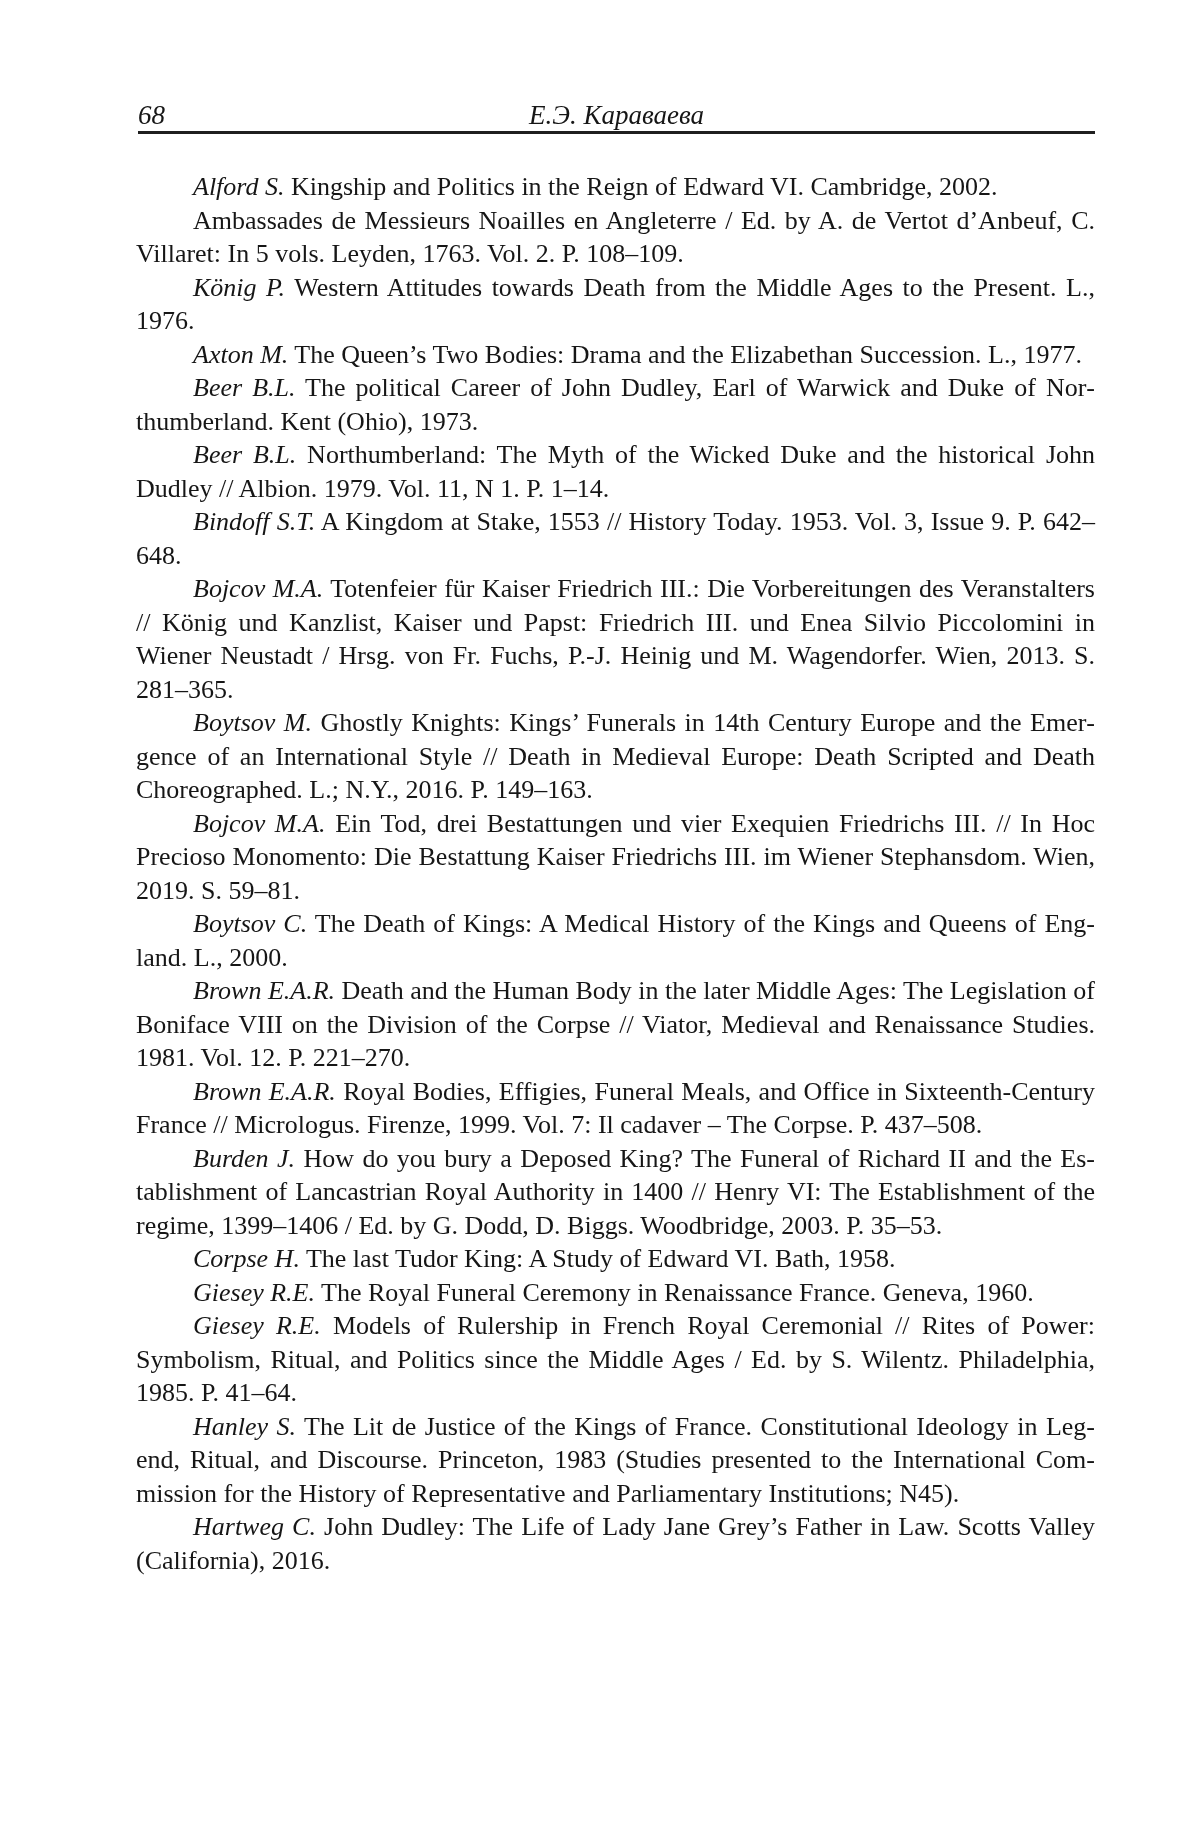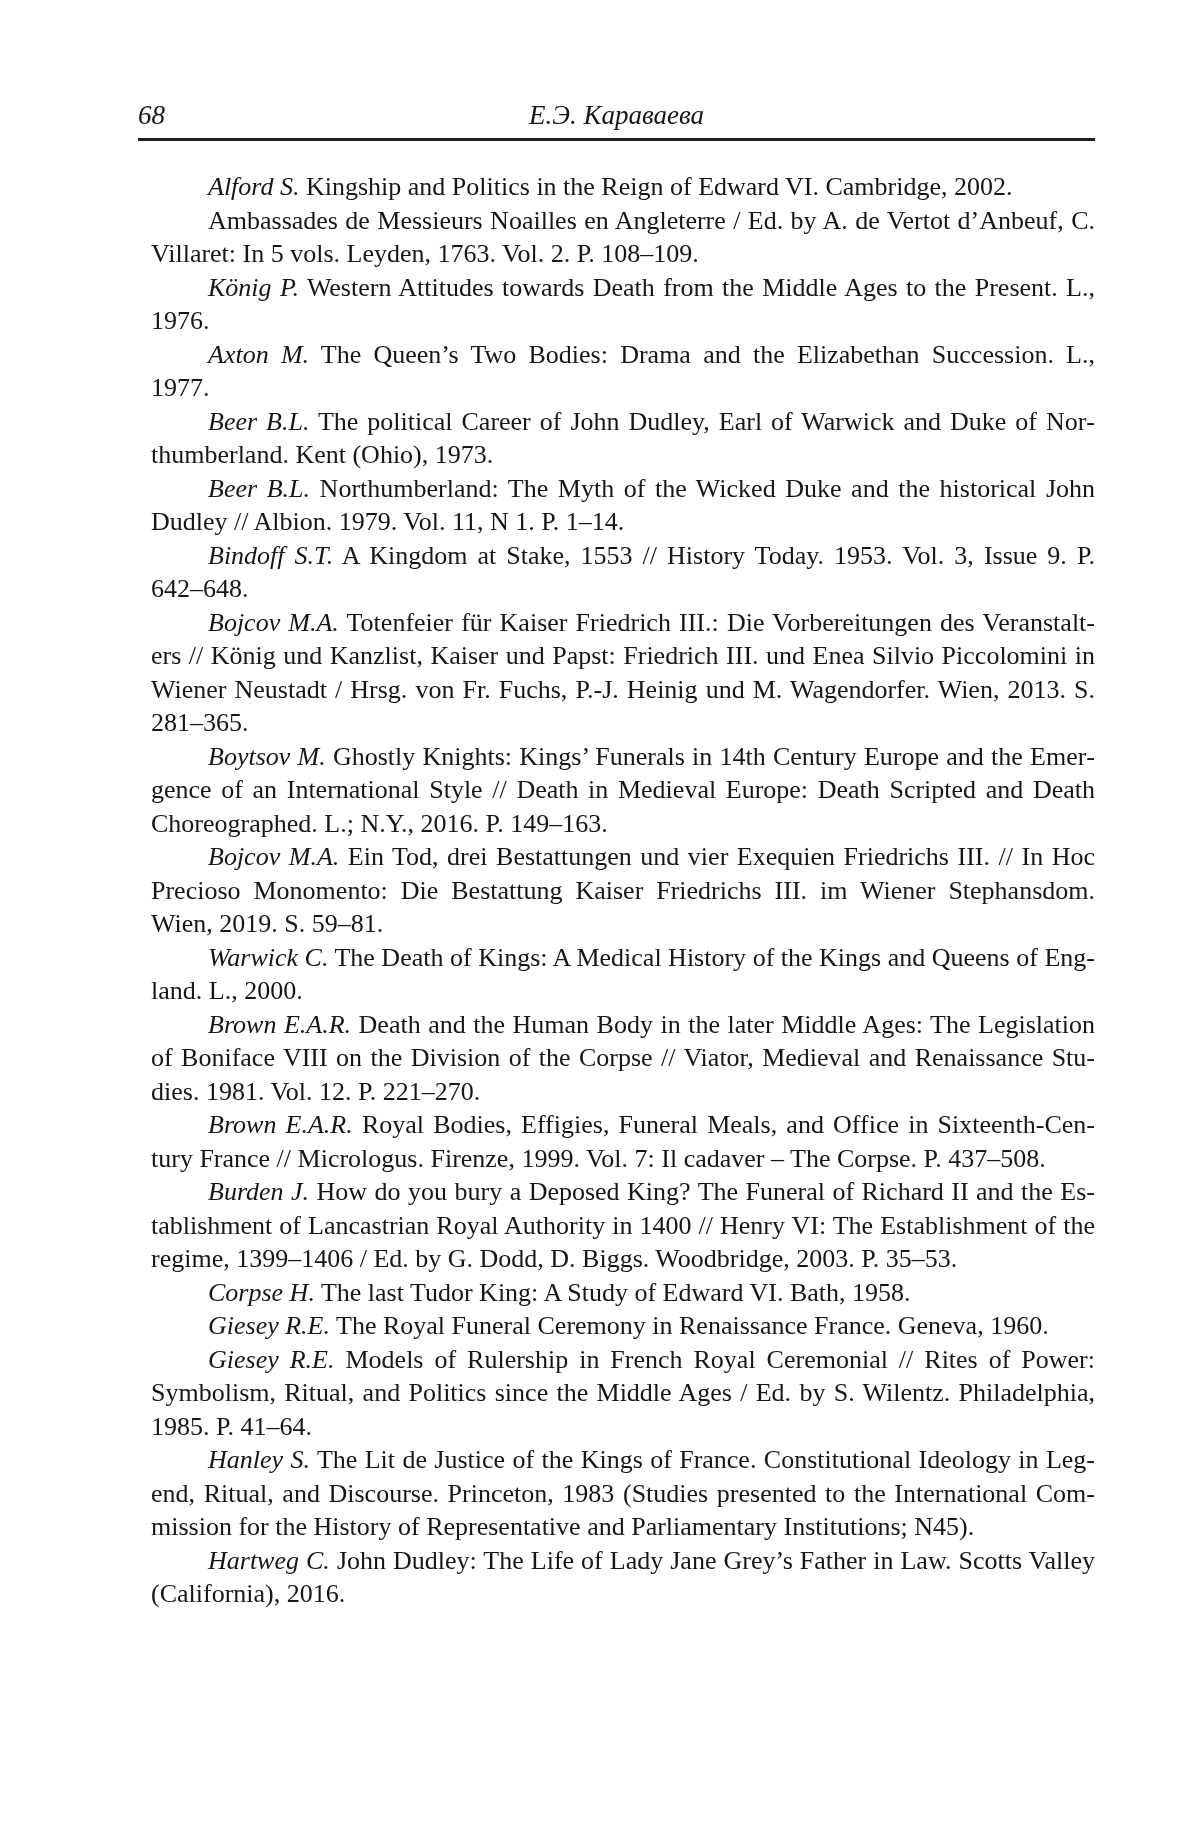--- a/index.html
+++ b/index.html
@@ -14,32 +14,31 @@
   }
   .running-head {
     position: absolute;
     left: 138px;
     right: 105px;
     top: 100px;
     font-style: italic;
     font-size: 27px;
     line-height: 31px;
     text-align: center;
-    padding-bottom: 7px;
     border-bottom: 3px solid #1f1f1f;
   }
   .pagenum {
     position: absolute;
     left: 0;
     top: 0;
     font-style: italic;
   }
   .bib {
     position: absolute;
-    left: 151px;
+    left: 136px;
     right: 105px;
     top: 170px;
   }
   .entry {
     margin: 0;
     font-size: 26px;
     line-height: 33.5px;
     text-align: justify;
     text-indent: 57px;
     hyphens: manual;
@@ -60,21 +59,21 @@
       <p class="entry"><span class="author">Alford S.</span> <span>Kingship and Politics in the Reign of Edward VI. Cambridge, 2002.</span></p>
       <p class="entry"><span>Ambassades de Messieurs Noailles en Angleterre / Ed. by A. de Vertot d’Anbeuf, C. Villaret: In 5 vols. Leyden, 1763. Vol. 2. P. 108–109.</span></p>
       <p class="entry"><span class="author">König P.</span> <span>Western Attitudes towards Death from the Middle Ages to the Present. L., 1976.</span></p>
       <p class="entry"><span class="author">Axton M.</span> <span>The Queen’s Two Bodies: Drama and the Elizabethan Succession. L., 1977.</span></p>
       <p class="entry"><span class="author">Beer B.L.</span> <span>The political Career of John Dudley, Earl of Warwick and Duke of Nor­thumberland. Kent (Ohio), 1973.</span></p>
       <p class="entry"><span class="author">Beer B.L.</span> <span>Northumberland: The Myth of the Wicked Duke and the historical John Dudley // Albion. 1979. Vol. 11, N 1. P. 1–14.</span></p>
       <p class="entry"><span class="author">Bindoff S.T.</span> <span>A Kingdom at Stake, 1553 // History Today. 1953. Vol. 3, Issue 9. P. 642–648.</span></p>
       <p class="entry"><span class="author">Bojcov M.A.</span> <span>Totenfeier für Kaiser Friedrich III.: Die Vorbereitungen des Veranstalt­ers // König und Kanzlist, Kaiser und Papst: Friedrich III. und Enea Silvio Piccolomini in Wiener Neustadt / Hrsg. von Fr. Fuchs, P.-J. Heinig und M. Wagendorfer. Wien, 2013. S. 281–365.</span></p>
       <p class="entry"><span class="author">Boytsov M.</span> <span>Ghostly Knights: Kings’ Funerals in 14th Century Europe and the Emer­gence of an International Style // Death in Medieval Europe: Death Scripted and Death Choreographed. L.; N.Y., 2016. P. 149–163.</span></p>
       <p class="entry"><span class="author">Bojcov M.A.</span> <span>Ein Tod, drei Bestattungen und vier Exequien Friedrichs III. // In Hoc Precioso Monomento: Die Bestattung Kaiser Friedrichs III. im Wiener Stephansdom. Wien, 2019. S. 59–81.</span></p>
-      <p class="entry"><span class="author">Warwick C.</span> <span>The Death of Kings: A Medical History of the Kings and Queens of Eng­land. L., 2000.</span></p>
+      <p class="entry"><span class="author">Boytsov C.</span> <span>The Death of Kings: A Medical History of the Kings and Queens of Eng­land. L., 2000.</span></p>
       <p class="entry"><span class="author">Brown E.A.R.</span> <span>Death and the Human Body in the later Middle Ages: The Legislation of Boniface VIII on the Division of the Corpse // Viator, Medieval and Renaissance Stu­dies. 1981. Vol. 12. P. 221–270.</span></p>
       <p class="entry"><span class="author">Brown E.A.R.</span> <span>Royal Bodies, Effigies, Funeral Meals, and Office in Sixteenth-Cen­tury France // Micrologus. Firenze, 1999. Vol. 7: Il cadaver – The Corpse. P. 437–508.</span></p>
       <p class="entry"><span class="author">Burden J.</span> <span>How do you bury a Deposed King? The Funeral of Richard II and the Es­tablishment of Lancastrian Royal Authority in 1400 // Henry VI: The Establishment of the regime, 1399–1406 / Ed. by G. Dodd, D. Biggs. Woodbridge, 2003. P. 35–53.</span></p>
       <p class="entry"><span class="author">Corpse H.</span> <span>The last Tudor King: A Study of Edward VI. Bath, 1958.</span></p>
       <p class="entry"><span class="author">Giesey R.E.</span> <span>The Royal Funeral Ceremony in Renaissance France. Geneva, 1960.</span></p>
       <p class="entry"><span class="author">Giesey R.E.</span> <span>Models of Rulership in French Royal Ceremonial // Rites of Power: Symbolism, Ritual, and Politics since the Middle Ages / Ed. by S. Wilentz. Philadelphia, 1985. P. 41–64.</span></p>
       <p class="entry"><span class="author">Hanley S.</span> <span>The Lit de Justice of the Kings of France. Constitutional Ideology in Leg­end, Ritual, and Discourse. Princeton, 1983 (Studies presented to the International Com­mission for the History of Representative and Parliamentary Institutions; N45).</span></p>
       <p class="entry"><span class="author">Hartweg C.</span> <span>John Dudley: The Life of Lady Jane Grey’s Father in Law. Scotts Valley (California), 2016.</span></p>
     </main>
 </div>

